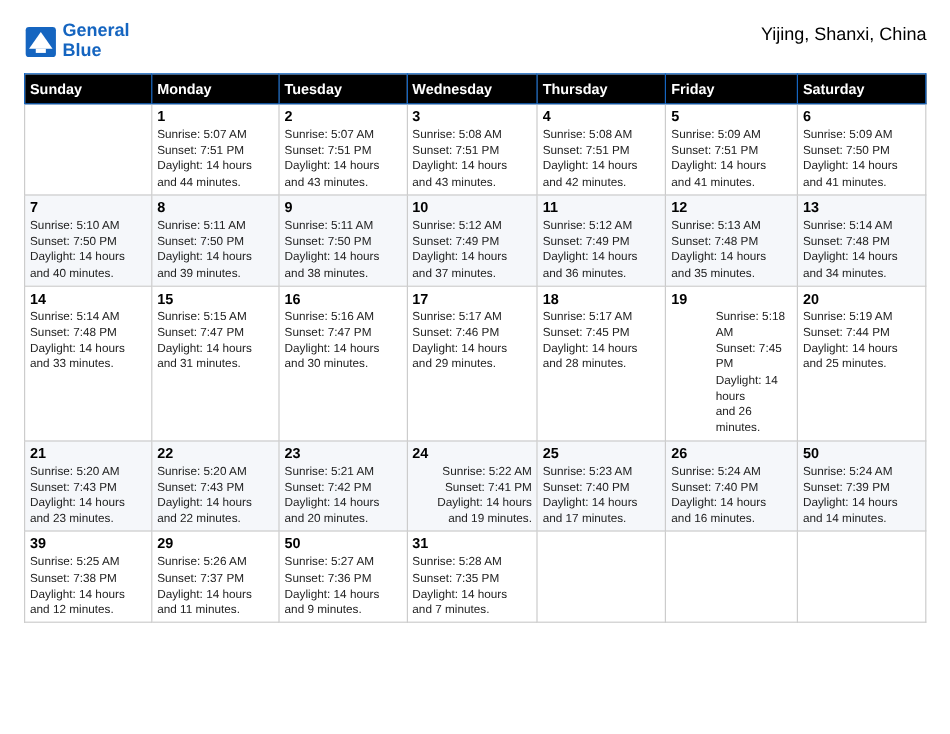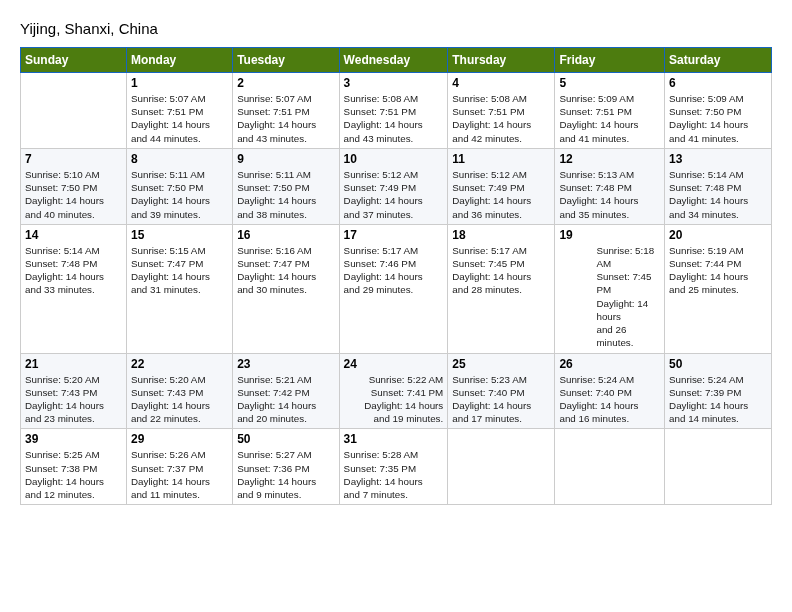--- a/index.html
+++ b/index.html
@@ -53,21 +53,21 @@
       font-size: 15px;
       color: #000000;
       margin-top: 2px;
     }
     .calendar {
       width: 100%;
       border-collapse: collapse;
       font-size: 10.5px;
     }
     .calendar th {
-      background: #4d7c0f;
+      background: #000000;
       color: #fff;
       padding: 5px 4px;
       text-align: left;
       font-size: 12px;
       font-weight: bold;
       border: 1px solid #1565c0;
       margin-left: 33px;
     }
     .calendar td {
       border: 1px solid #ccc;
@@ -93,20 +93,31 @@
     }
     .empty-cell {
       background: #fff !important;
     }
   </style>
 </head>
 <body>
 
 <div class="page">
   <div class="header">
+    <div class="logo">
+      <svg class="logo-icon" viewBox="0 0 40 40">
+        <rect x="2" y="2" width="36" height="36" rx="4" fill="#1565c0"></rect>
+        <polygon points="20,8 34,28 6,28" fill="white"></polygon>
+        <rect x="14" y="28" width="12" height="5" fill="white"></rect>
+      </svg>
+      <div class="logo-text">
+        <div><span>General</span></div>
+        <div><span>Blue</span></div>
+      </div>
+    </div>
     <div class="title-block">
       <div class="location">Yijing, Shanxi, China</div>
     </div>
   </div>
 
   <table class="calendar">
     <thead>
       <tr>
       <th>Sunday</th>
           <th>Monday</th>

